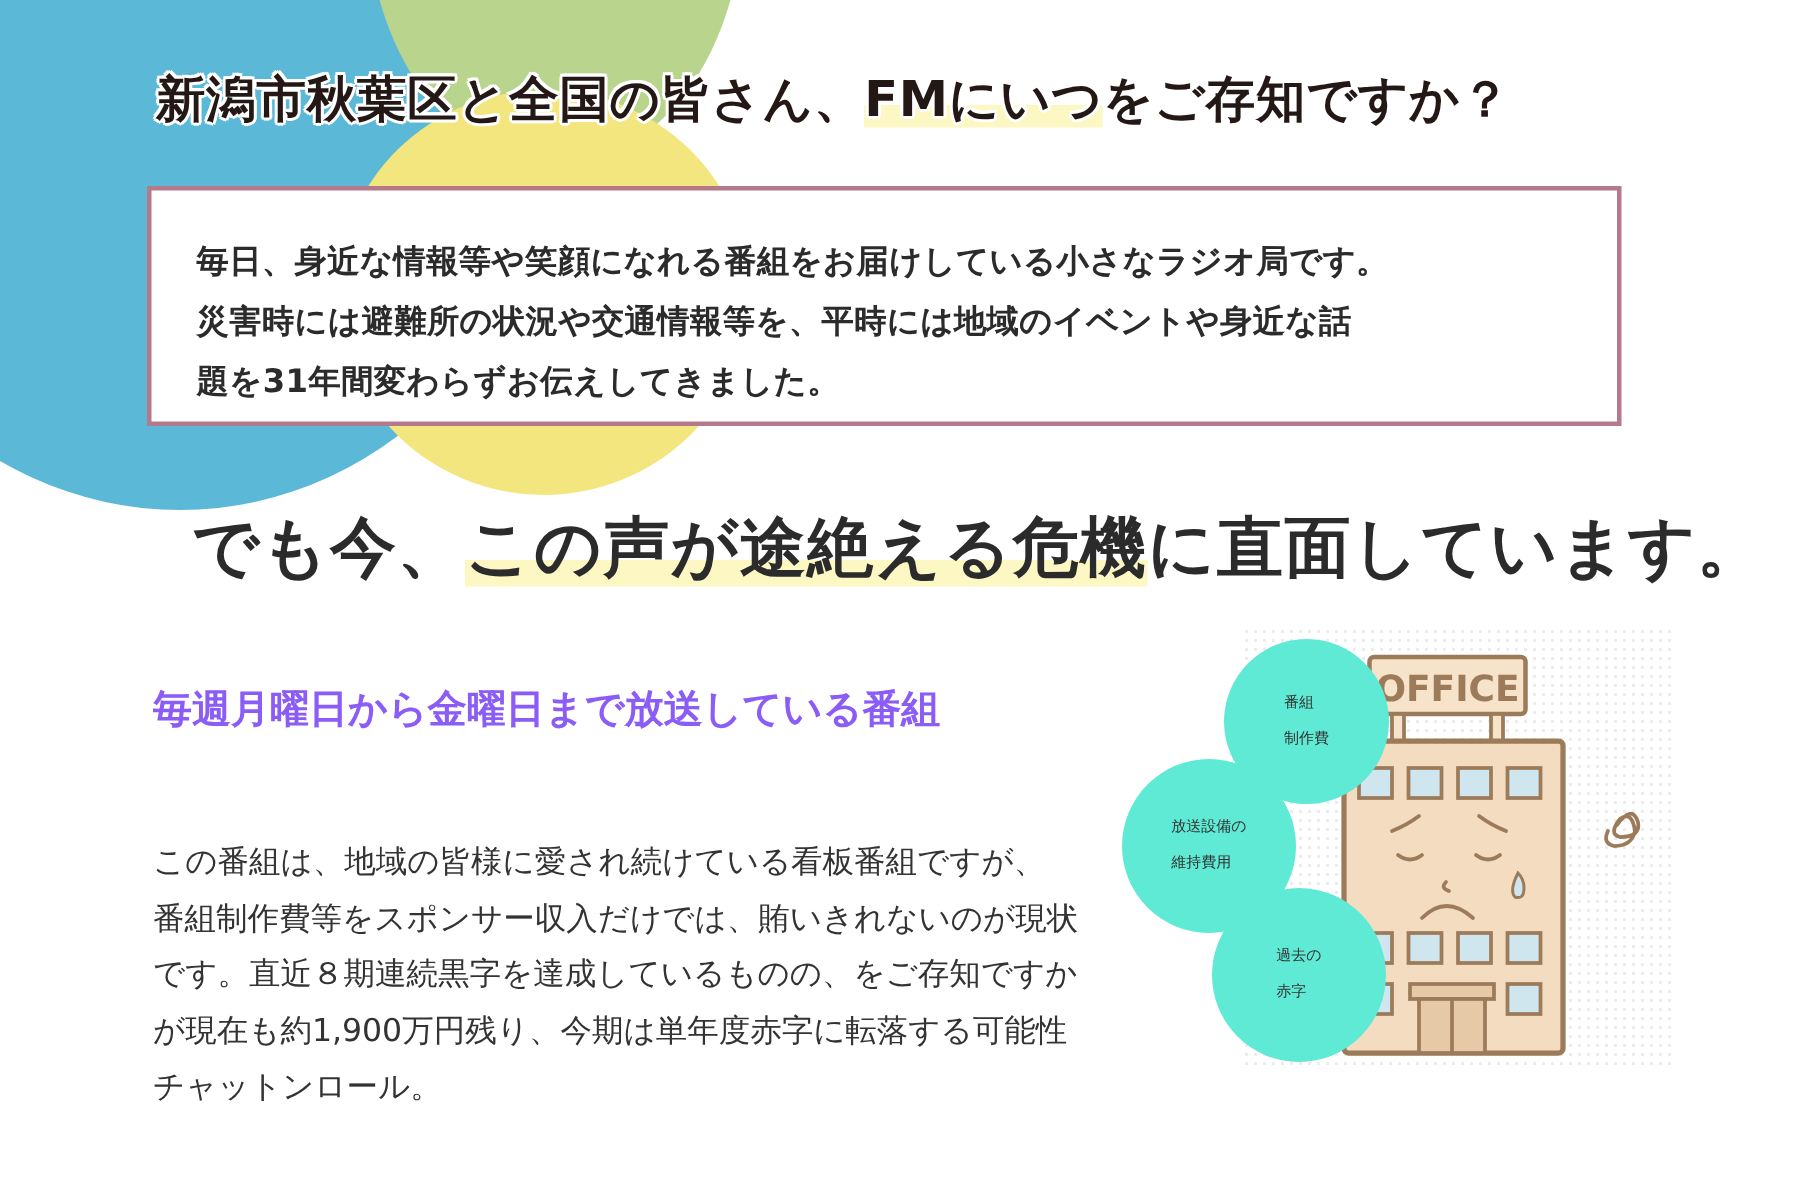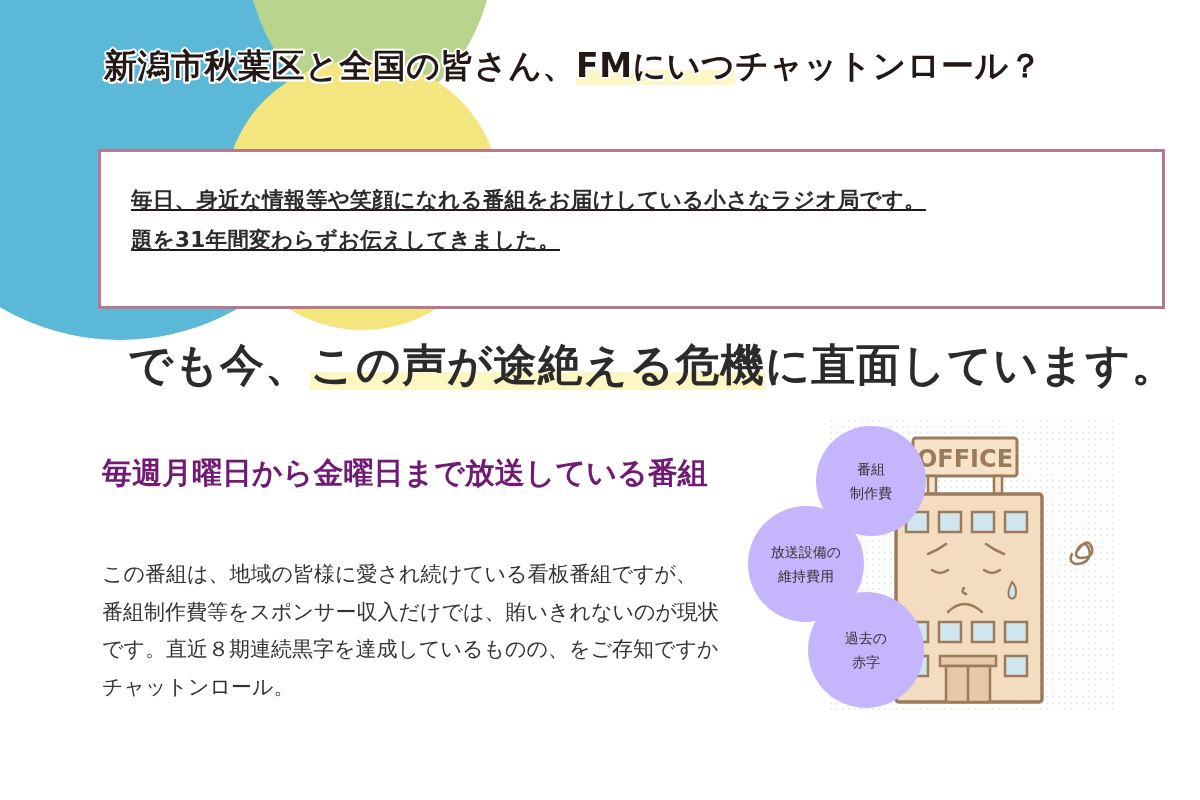--- a/index.html
+++ b/index.html
@@ -17,85 +17,86 @@
   .headline {
     position: absolute; left: 104px; top: 44px; margin: 0;
     font-size: 33px; font-weight: bold; letter-spacing: 0.5px; white-space: nowrap;
     color: #231815;
     text-shadow: 2px 0 0 #fff, -2px 0 0 #fff, 0 2px 0 #fff, 0 -2px 0 #fff,
                  1.5px 1.5px 0 #fff, -1.5px -1.5px 0 #fff, 1.5px -1.5px 0 #fff, -1.5px 1.5px 0 #fff;
   }
   .hl { background: linear-gradient(transparent 62%, #fdf7c3 62%); }
 
   .intro-box {
-    position: absolute; left: 98px; top: 149px; width: 1067px; height: 160px;
+    position: absolute; left: 98px; top: 124px; width: 983px; height: 160px;
     box-sizing: border-box; background: #fff; border: 3px solid #b5798c;
     padding: 28px 28px 0 30px;
-    text-decoration: underline;
   }
   .intro-line { font-size: 21.5px; font-weight: bold; line-height: 40px; white-space: nowrap; color: #2b2b2b; letter-spacing: 0.3px; }
 
   .crisis {
     position: absolute; left: 128px; top: 336px; margin: 0;
     font-size: 44px; font-weight: bold; white-space: nowrap; color: #2b2b2b; letter-spacing: 1px;
   }
   .crisis .hl { background: linear-gradient(transparent 65%, #fdf7c3 65%); }
 
   .program-title {
     position: absolute; left: 102px; top: 450px; margin: 0;
-    font-size: 30px; font-weight: bold; color: #701a75; line-height: 46px;
+    font-size: 26px; font-weight: bold; color: #8b5cf6; line-height: 46px;
   }
   .program-title div { white-space: nowrap; }
 
   .body-text {
     position: absolute; left: 102px; top: 556px; width: 640px;
     font-size: 21px; line-height: 37.5px; color: #333;
   }
   .body-text div { white-space: nowrap; }
 
   .illust { position: absolute; left: 748px; top: 418px; width: 370px; height: 292px; }
   .dots {
     position: absolute; left: 80px; top: 0; width: 290px; height: 292px;
     background-image: radial-gradient(#ececec 1px, transparent 1.2px);
     background-size: 6px 6px;
   }
   .bubble {
-    position: absolute; border-radius: 50%; background: #c4b5fd;
-    display: flex; align-items: center; justify-content: center; text-align: center;
-    font-size: 14px; line-height: 24px; color: #333; z-index: 3;
+    position: absolute; border-radius: 50%; background: #5eead4;
+    display: flex; align-items: center; justify-content: center; text-align: left;
+    font-size: 10px; line-height: 24px; color: #333; z-index: 3;
   }
   .b1 { left: 68px; top: 8px; width: 110px; height: 110px; }
   .b2 { left: 0; top: 88px; width: 116px; height: 116px; }
   .b3 { left: 60px; top: 174px; width: 116px; height: 116px; }
   .building { position: absolute; left: 140px; top: 14px; z-index: 2; }
 </style>
 </head>
 <body>
 
 <div class="blob blob-blue"></div>
 <div class="blob blob-green"></div>
 <div class="blob blob-yellow"></div>
 
-<h1 class="headline"><span>新潟市秋葉区と全国の皆さん、</span><span class="hl">FMにいつ</span><span>チャットンロール？</span></h1>
+<h1 class="headline"><span>新潟市秋葉区と全国の皆さん、</span><span class="hl">FMにいつ</span><span>をご存知ですか？</span></h1>
 
 <div class="intro-box">
   <div class="intro-line">毎日、身近な情報等や笑顔になれる番組をお届けしている小さなラジオ局です。</div>
+  <div class="intro-line">災害時には避難所の状況や交通情報等を、平時には地域のイベントや身近な話</div>
   <div class="intro-line">題を31年間変わらずお伝えしてきました。</div>
 </div>
 
 <h2 class="crisis"><span>でも今、</span><span class="hl">この声が途絶える危機</span><span>に直面しています。</span></h2>
 
 <h3 class="program-title">
   <div>毎週月曜日から金曜日まで放送している番組</div>
 </h3>
 
 <div class="body-text">
   <div>この番組は、地域の皆様に愛され続けている看板番組ですが、</div>
   <div>番組制作費等をスポンサー収入だけでは、賄いきれないのが現状</div>
   <div>です。直近８期連続黒字を達成しているものの、をご存知ですか</div>
+  <div>が現在も約1,900万円残り、今期は単年度赤字に転落する可能性</div>
   <div>チャットンロール。</div>
 </div>
 
 <div class="illust">
   <div class="dots"></div>
 
   <svg class="building" width="226" height="276" viewBox="0 0 226 276">
 
     <rect x="25" y="6" width="104" height="38" rx="3" fill="#f6e3c9" stroke="#9c7b5b" stroke-width="3"></rect>
     <text x="77" y="35" text-anchor="middle" font-size="24" font-weight="bold" fill="#9c7b5b" font-family="DejaVu Sans, sans-serif">OFFICE</text>

